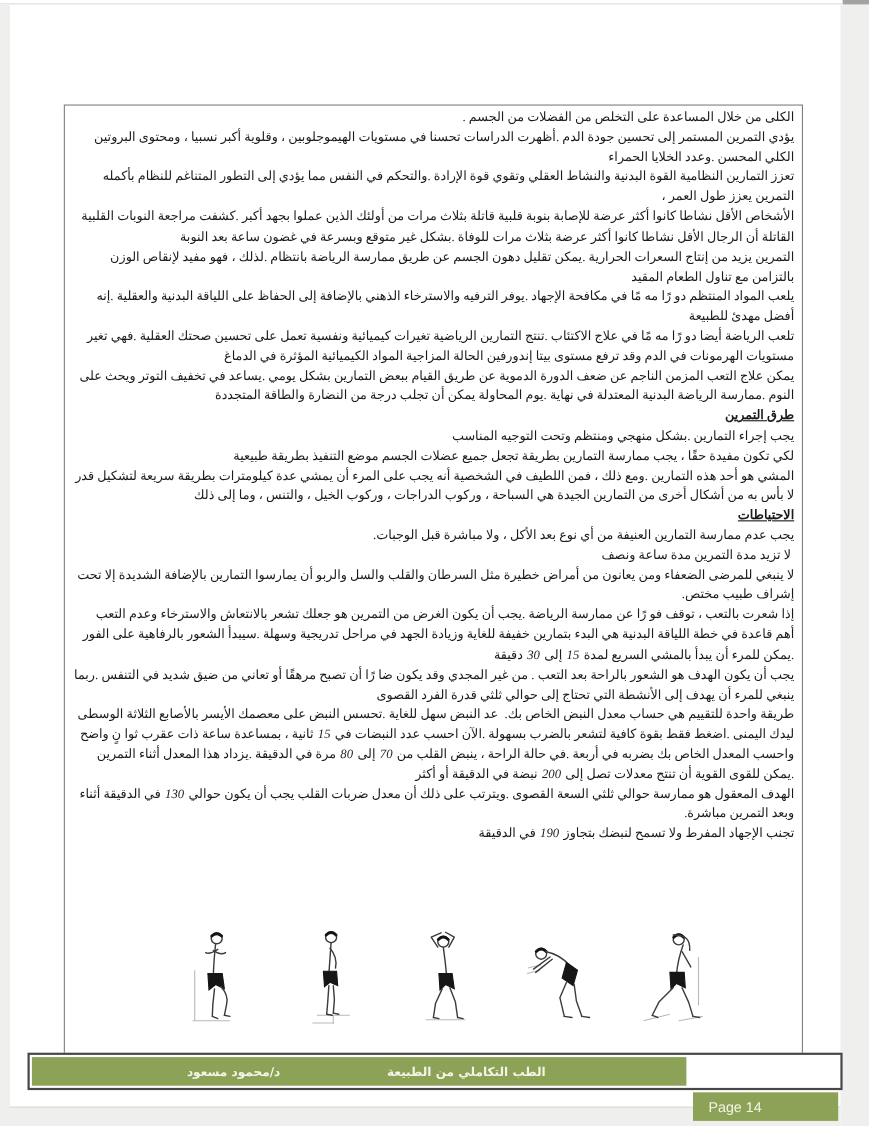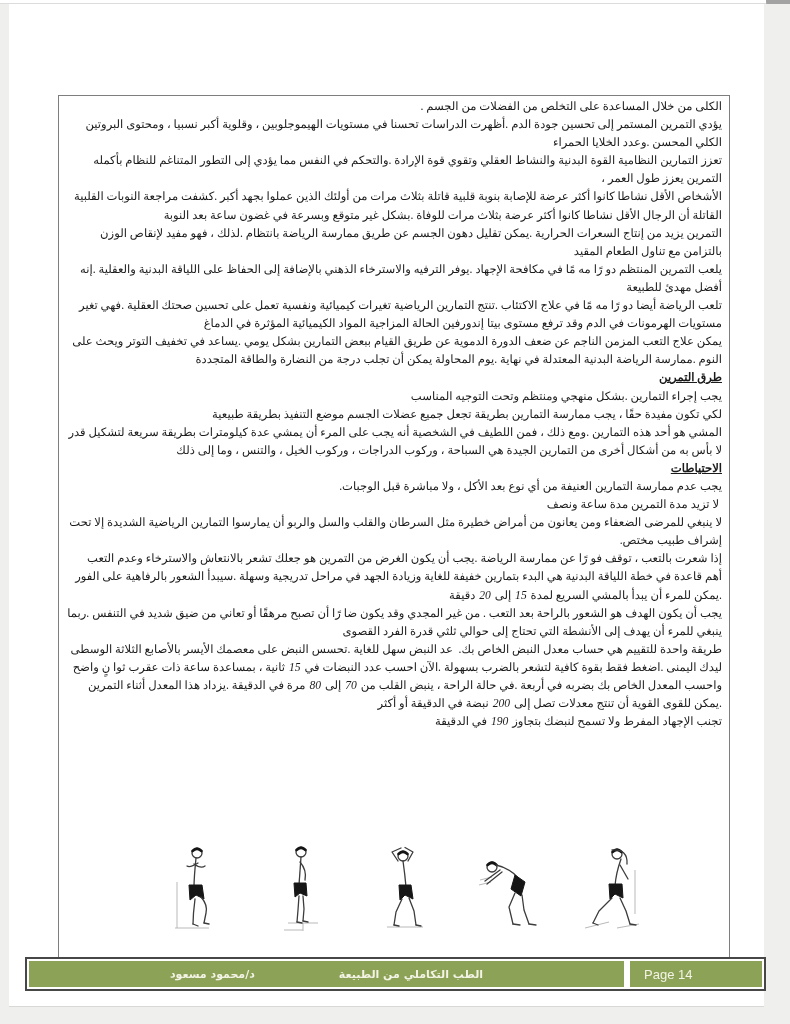--- a/index.html
+++ b/index.html
@@ -42,60 +42,61 @@
     position:absolute;left:25px;top:957px;width:741px;height:34px;
     box-sizing:border-box;border:2px solid #474747;background:#ffffff;
     display:flex;gap:6px;padding:2px;
   }
   .footer-cell{height:100%;box-sizing:border-box;}
   .footer-main{
     flex:1;display:flex;align-items:center;justify-content:center;gap:84px;
     direction:rtl;font-family:"DejaVu Sans", sans-serif;
   }
   .footer-main span{
-    color:#f4f4e6;font-size:11px;font-weight:bold;letter-spacing:2.5px;white-space:nowrap;
+    color:#f4f4e6;font-size:11px;font-weight:bold;letter-spacing:2.5px;white-space:nowrap;margin-left:13px;
   }
   .footer-page{
     width:132px;display:flex;align-items:center;
     color:#f7f7ee;font-family:"Liberation Sans", sans-serif;
-    font-size:13px;padding-left:14px;box-sizing:border-box;
+    font-size:13px;padding-left:14px;box-sizing:border-box;margin-top:32px;
   }
 </style>
 </head>
 <body>
 
 <div class="top-hairline"></div>
 <div class="scroll-circle"></div>
 <div class="strip-left"></div>
 <div class="strip-right"></div>
 <div class="strip-bottom"></div>
 
 <div class="text-box">
   <div id="paragraphs-host">
       <p class="para body">الكلى من خلال المساعدة على التخلص من الفضلات من الجسم .</p>
       <p class="para body">يؤدي التمرين المستمر إلى تحسين جودة الدم .أظهرت الدراسات تحسنا في مستويات الهيموجلوبين ، وقلوية أكبر نسبيا ، ومحتوى البروتين الكلي المحسن .وعدد الخلايا الحمراء</p>
       <p class="para body">تعزز التمارين النظامية القوة البدنية والنشاط العقلي وتقوي قوة الإرادة .والتحكم في النفس مما يؤدي إلى التطور المتناغم للنظام بأكمله</p>
       <p class="para body">التمرين يعزز طول العمر ،</p>
       <p class="para body">الأشخاص الأقل نشاطا كانوا أكثر عرضة للإصابة بنوبة قلبية قاتلة بثلاث مرات من أولئك الذين عملوا بجهد أكبر .كشفت مراجعة النوبات القلبية القاتلة أن الرجال الأقل نشاطا كانوا أكثر عرضة بثلاث مرات للوفاة .بشكل غير متوقع وبسرعة في غضون ساعة بعد النوبة</p>
       <p class="para body">التمرين يزيد من إنتاج السعرات الحرارية .يمكن تقليل دهون الجسم عن طريق ممارسة الرياضة بانتظام .لذلك ، فهو مفيد لإنقاص الوزن بالتزامن مع تناول الطعام المقيد</p>
-      <p class="para body">يلعب التمرين المنتظم دو رًا مه مًا في مكافحة الإجهاد .يوفر الترفيه والاسترخاء الذهني بالإضافة إلى الحفاظ على اللياقة البدنية والعقلية .إنه أفضل مهدئ للطبيعة</p>
+      <p class="para body">يلعب المواد المنتظم دو رًا مه مًا في مكافحة الإجهاد .يوفر الترفيه والاسترخاء الذهني بالإضافة إلى الحفاظ على اللياقة البدنية والعقلية .إنه أفضل مهدئ للطبيعة</p>
       <p class="para body">تلعب الرياضة أيضا دو رًا مه مًا في علاج الاكتئاب .تنتج التمارين الرياضية تغيرات كيميائية ونفسية تعمل على تحسين صحتك العقلية .فهي تغير مستويات الهرمونات في الدم وقد ترفع مستوى بيتا إندورفين الحالة المزاجية المواد الكيميائية المؤثرة في الدماغ</p>
       <p class="para body">يمكن علاج التعب المزمن الناجم عن ضعف الدورة الدموية عن طريق القيام ببعض التمارين بشكل يومي .يساعد في تخفيف التوتر ويحث على النوم .ممارسة الرياضة البدنية المعتدلة في نهاية .يوم المحاولة يمكن أن تجلب درجة من النضارة والطاقة المتجددة</p>
       <p class="para heading">طرق التمرين</p>
       <p class="para body">يجب إجراء التمارين .بشكل منهجي ومنتظم وتحت التوجيه المناسب</p>
       <p class="para body">لكي تكون مفيدة حقًا ، يجب ممارسة التمارين بطريقة تجعل جميع عضلات الجسم موضع التنفيذ بطريقة طبيعية</p>
       <p class="para body">المشي هو أحد هذه التمارين .ومع ذلك ، فمن اللطيف في الشخصية أنه يجب على المرء أن يمشي عدة كيلومترات بطريقة سريعة لتشكيل قدر لا بأس به من أشكال أخرى من التمارين الجيدة هي السباحة ، وركوب الدراجات ، وركوب الخيل ، والتنس ، وما إلى ذلك</p>
       <p class="para heading">الاحتياطات</p>
       <p class="para body">يجب عدم ممارسة التمارين العنيفة من أي نوع بعد الأكل ، ولا مباشرة قبل الوجبات.</p>
       <p class="para body"> لا تزيد مدة التمرين مدة ساعة ونصف</p>
-      <p class="para body">لا ينبغي للمرضى الضعفاء ومن يعانون من أمراض خطيرة مثل السرطان والقلب والسل والربو أن يمارسوا التمارين الرياضية الشديدة إلا تحت إشراف طبيب مختص.</p>
+      <p class="para body">لا ينبغي للمرضى الضعفاء ومن يعانون من أمراض خطيرة مثل السرطان والقلب والسل والربو أن يمارسوا التمارين بالإضافة الشديدة إلا تحت إشراف طبيب مختص.</p>
       <p class="para body">إذا شعرت بالتعب ، توقف فو رًا عن ممارسة الرياضة .يجب أن يكون الغرض من التمرين هو جعلك تشعر بالانتعاش والاسترخاء وعدم التعب</p>
-      <p class="para body">أهم قاعدة في خطة اللياقة البدنية هي البدء بتمارين خفيفة للغاية وزيادة الجهد في مراحل تدريجية وسهلة .سيبدأ الشعور بالرفاهية على الفور .يمكن للمرء أن يبدأ بالمشي السريع لمدة <span class="num">15</span> إلى <span class="num">20</span> دقيقة</p>
+      <p class="para body">أهم قاعدة في خطة اللياقة البدنية هي البدء بتمارين خفيفة للغاية وزيادة الجهد في مراحل تدريجية وسهلة .سيبدأ الشعور بالرفاهية على الفور .يمكن للمرء أن يبدأ بالمشي السريع لمدة <span class="num">15</span> إلى <span class="num">30</span> دقيقة</p>
       <p class="para body">يجب أن يكون الهدف هو الشعور بالراحة بعد التعب . من غير المجدي وقد يكون ضا رًا أن تصبح مرهقًا أو تعاني من ضيق شديد في التنفس .ربما ينبغي للمرء أن يهدف إلى الأنشطة التي تحتاج إلى حوالي ثلثي قدرة الفرد القصوى</p>
       <p class="para body">طريقة واحدة للتقييم هي حساب معدل النبض الخاص بك.  عد النبض سهل للغاية .تحسس النبض على معصمك الأيسر بالأصابع الثلاثة الوسطى ليدك اليمنى .اضغط فقط بقوة كافية لتشعر بالضرب بسهولة .الآن احسب عدد النبضات في <span class="num">15</span> ثانية ، بمساعدة ساعة ذات عقرب ثوا نٍ واضح واحسب المعدل الخاص بك بضربه في أربعة .في حالة الراحة ، ينبض القلب من <span class="num">70</span> إلى <span class="num">80</span> مرة في الدقيقة .يزداد هذا المعدل أثناء التمرين .يمكن للقوى القوية أن تنتج معدلات تصل إلى <span class="num">200</span> نبضة في الدقيقة أو أكثر</p>
+      <p class="para body">الهدف المعقول هو ممارسة حوالي ثلثي السعة القصوى .ويترتب على ذلك أن معدل ضربات القلب يجب أن يكون حوالي <span class="num">130</span> في الدقيقة أثناء وبعد التمرين مباشرة.</p>
       <p class="para body">تجنب الإجهاد المفرط ولا تسمح لنبضك بتجاوز <span class="num">190</span> في الدقيقة</p>
     </div>
 
   <div class="figures-row">
 
     <div class="figure">
       <svg viewBox="0 0 62 87">
         <path class="faint" d="M8 38 L8 84"></path>
         <path class="faint" d="M6 84 L40 84"></path>
         <circle class="sk" cx="28" cy="9" r="5" fill="#fff"></circle>

